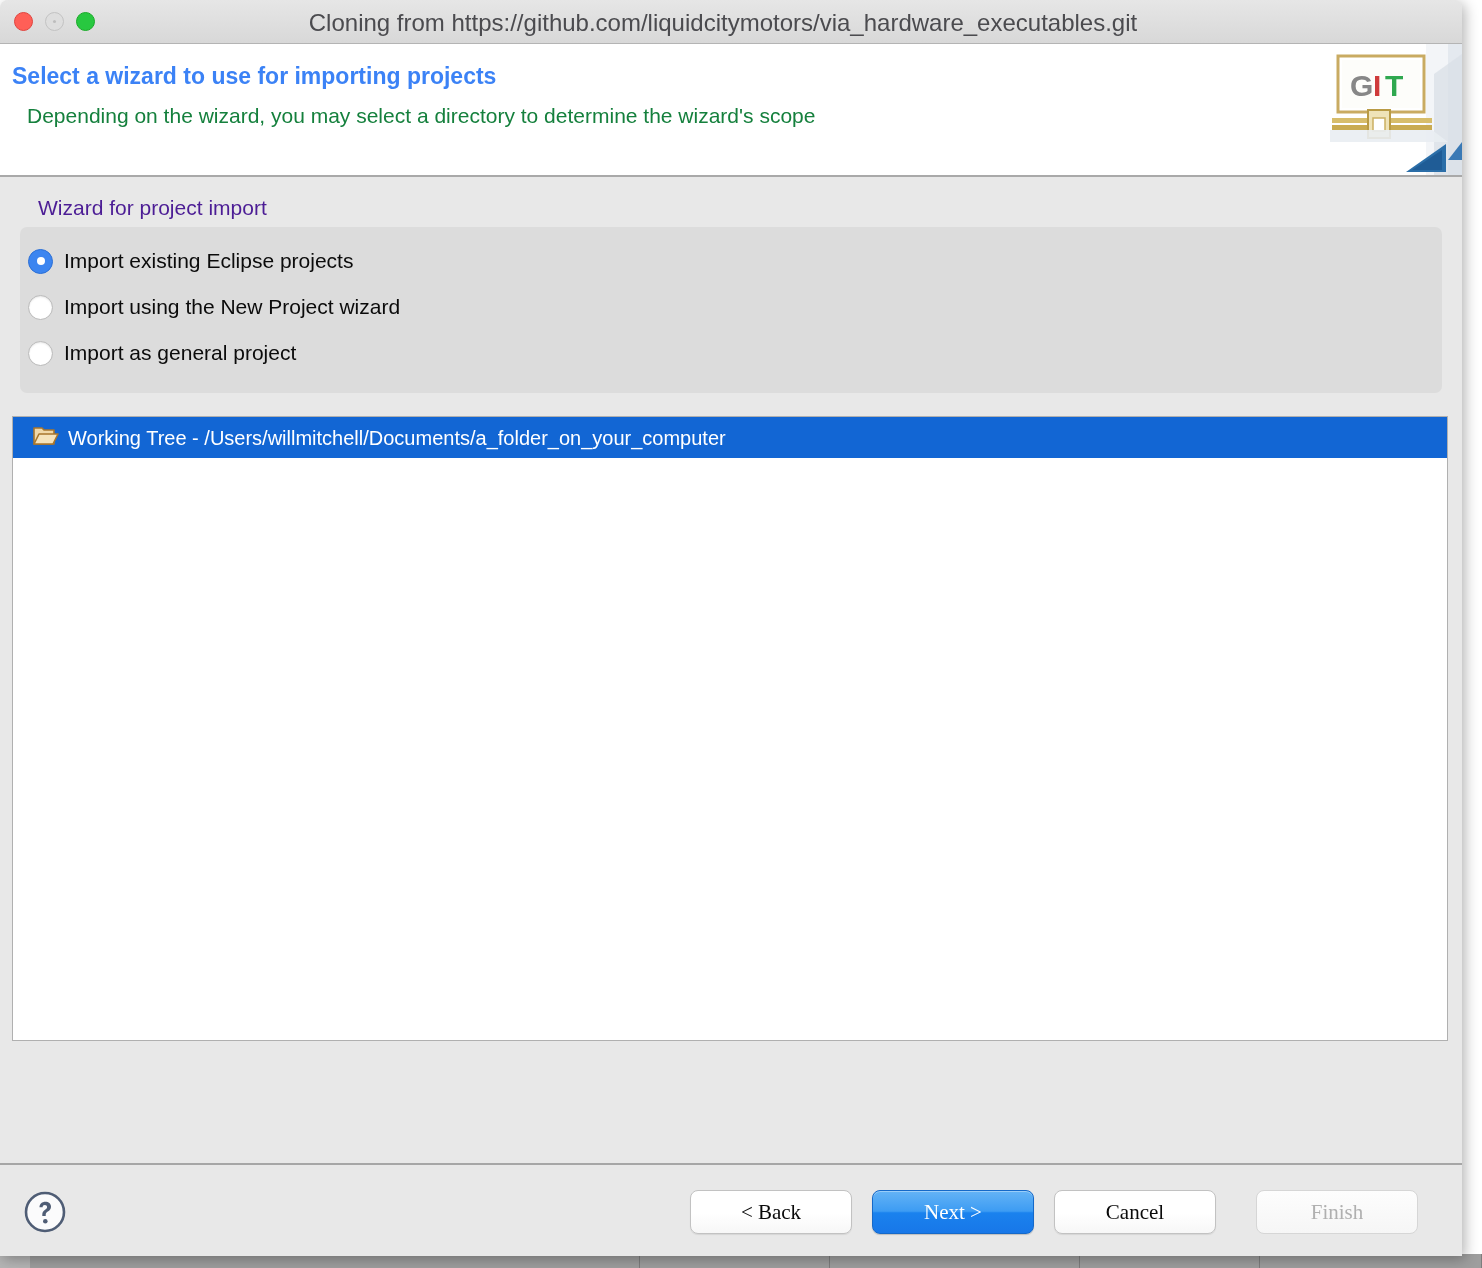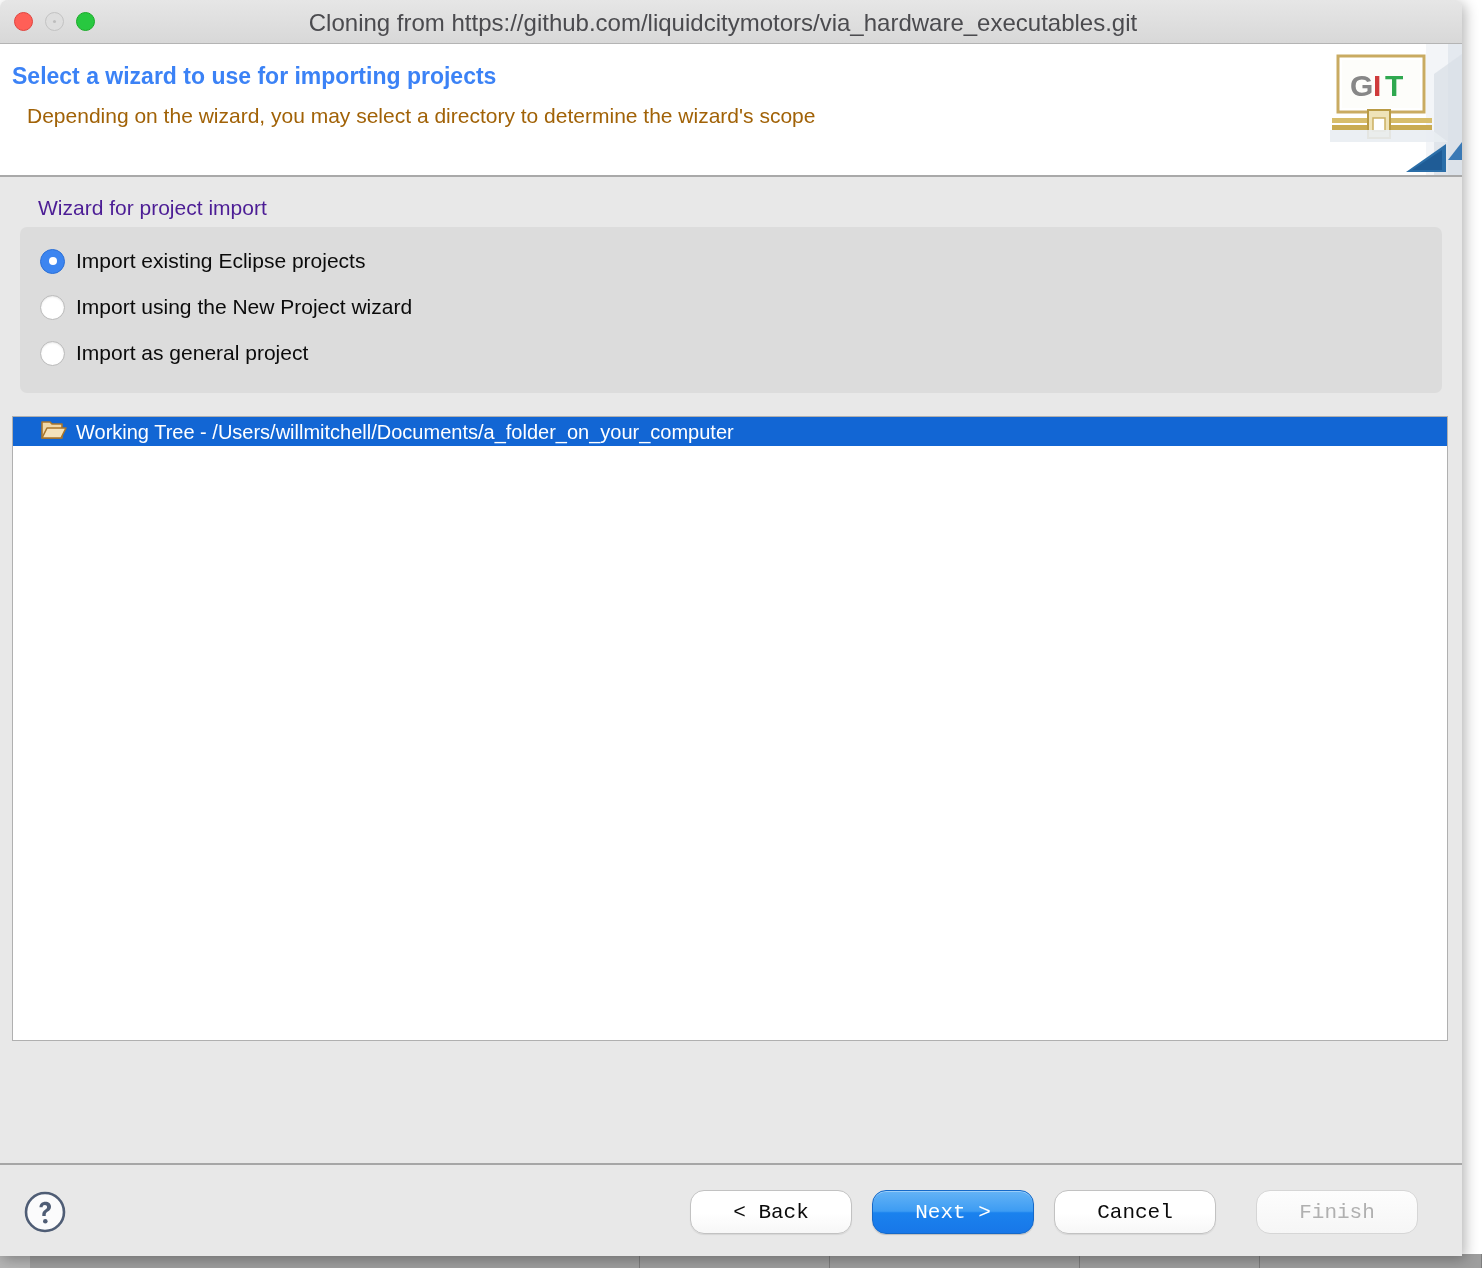--- a/index.html
+++ b/index.html
@@ -91,21 +91,21 @@
     position: absolute;
     left: 12px; top: 19px;
     font-size: 23px;
     font-weight: bold;
     color: #3b82f6;
   }
   .header-sub {
     position: absolute;
     left: 27px; top: 60px;
     font-size: 21px;
-    color: #a16207;
+    color: #15803d;
   }
 
   
   .git-banner {
     position: absolute;
     right: 0; top: 0;
     width: 132px; height: 131px;
   }
   .git-banner svg { display: block; }
 
@@ -124,21 +124,21 @@
   }
   .group-box {
     position: absolute;
     left: 20px; top: 50px;
     width: 1422px; height: 166px;
     background: #dcdcdc;
     border-radius: 7px;
   }
   .radio-row {
     position: absolute;
-    left: 20px;
+    left: 8px;
     display: flex; align-items: center;
     height: 32px;
     cursor: default;
   }
   .radio-row.r0 { top: 18px; }
   .radio-row.r1 { top: 64px; }
   .radio-row.r2 { top: 110px; }
 
   .radio {
     width: 25px; height: 25px; border-radius: 50%;
@@ -172,22 +172,22 @@
     position: absolute;
     left: 12px; top: 239px;
     width: 1436px; height: 625px;
     background: #ffffff;
     border: 1px solid #b0b0b0;
     box-sizing: border-box;
     overflow: hidden;
   }
   .tree-row {
     display: flex; align-items: center;
-    height: 29px;
-    padding-left: 28px;
+    height: 41px;
+    padding-left: 20px;
     background: #1266d4;
     color: #ffffff;
     font-size: 20px;
     white-space: nowrap;
   }
   .folder-icon { flex: none; margin-right: 9px; display: block; }
   .tree-label { line-height: 1; }
 
   
   .footer {
@@ -205,23 +205,23 @@
   .btn-row {
     position: absolute;
     right: 44px; top: 25px;
     display: flex; gap: 20px;
   }
   .btn {
     height: 44px;
     min-width: 162px;
     padding: 16px 18px;
     box-sizing: border-box;
-    border-radius: 14px;
+    border-radius: 8px;
     font-size: 21px;
-    font-family: Liberation Mono, monospace;
+    font-family: Liberation Serif, serif;
     display: flex; align-items: center; justify-content: center;
     background: linear-gradient(to bottom, #ffffff 0%, #ffffff 52%, #f7f7f7 100%);
     border: 1px solid #c2c2c2;
     color: #0a0a0a;
     box-shadow: 0 1px 1px rgba(0,0,0,0.08);
     cursor: default;
     white-space: nowrap;
   }
   .btn.primary {
     background: linear-gradient(to bottom, #64b3f6 0%, #3d9cf3 48%, #1a82ee 52%, #1877e8 100%);

